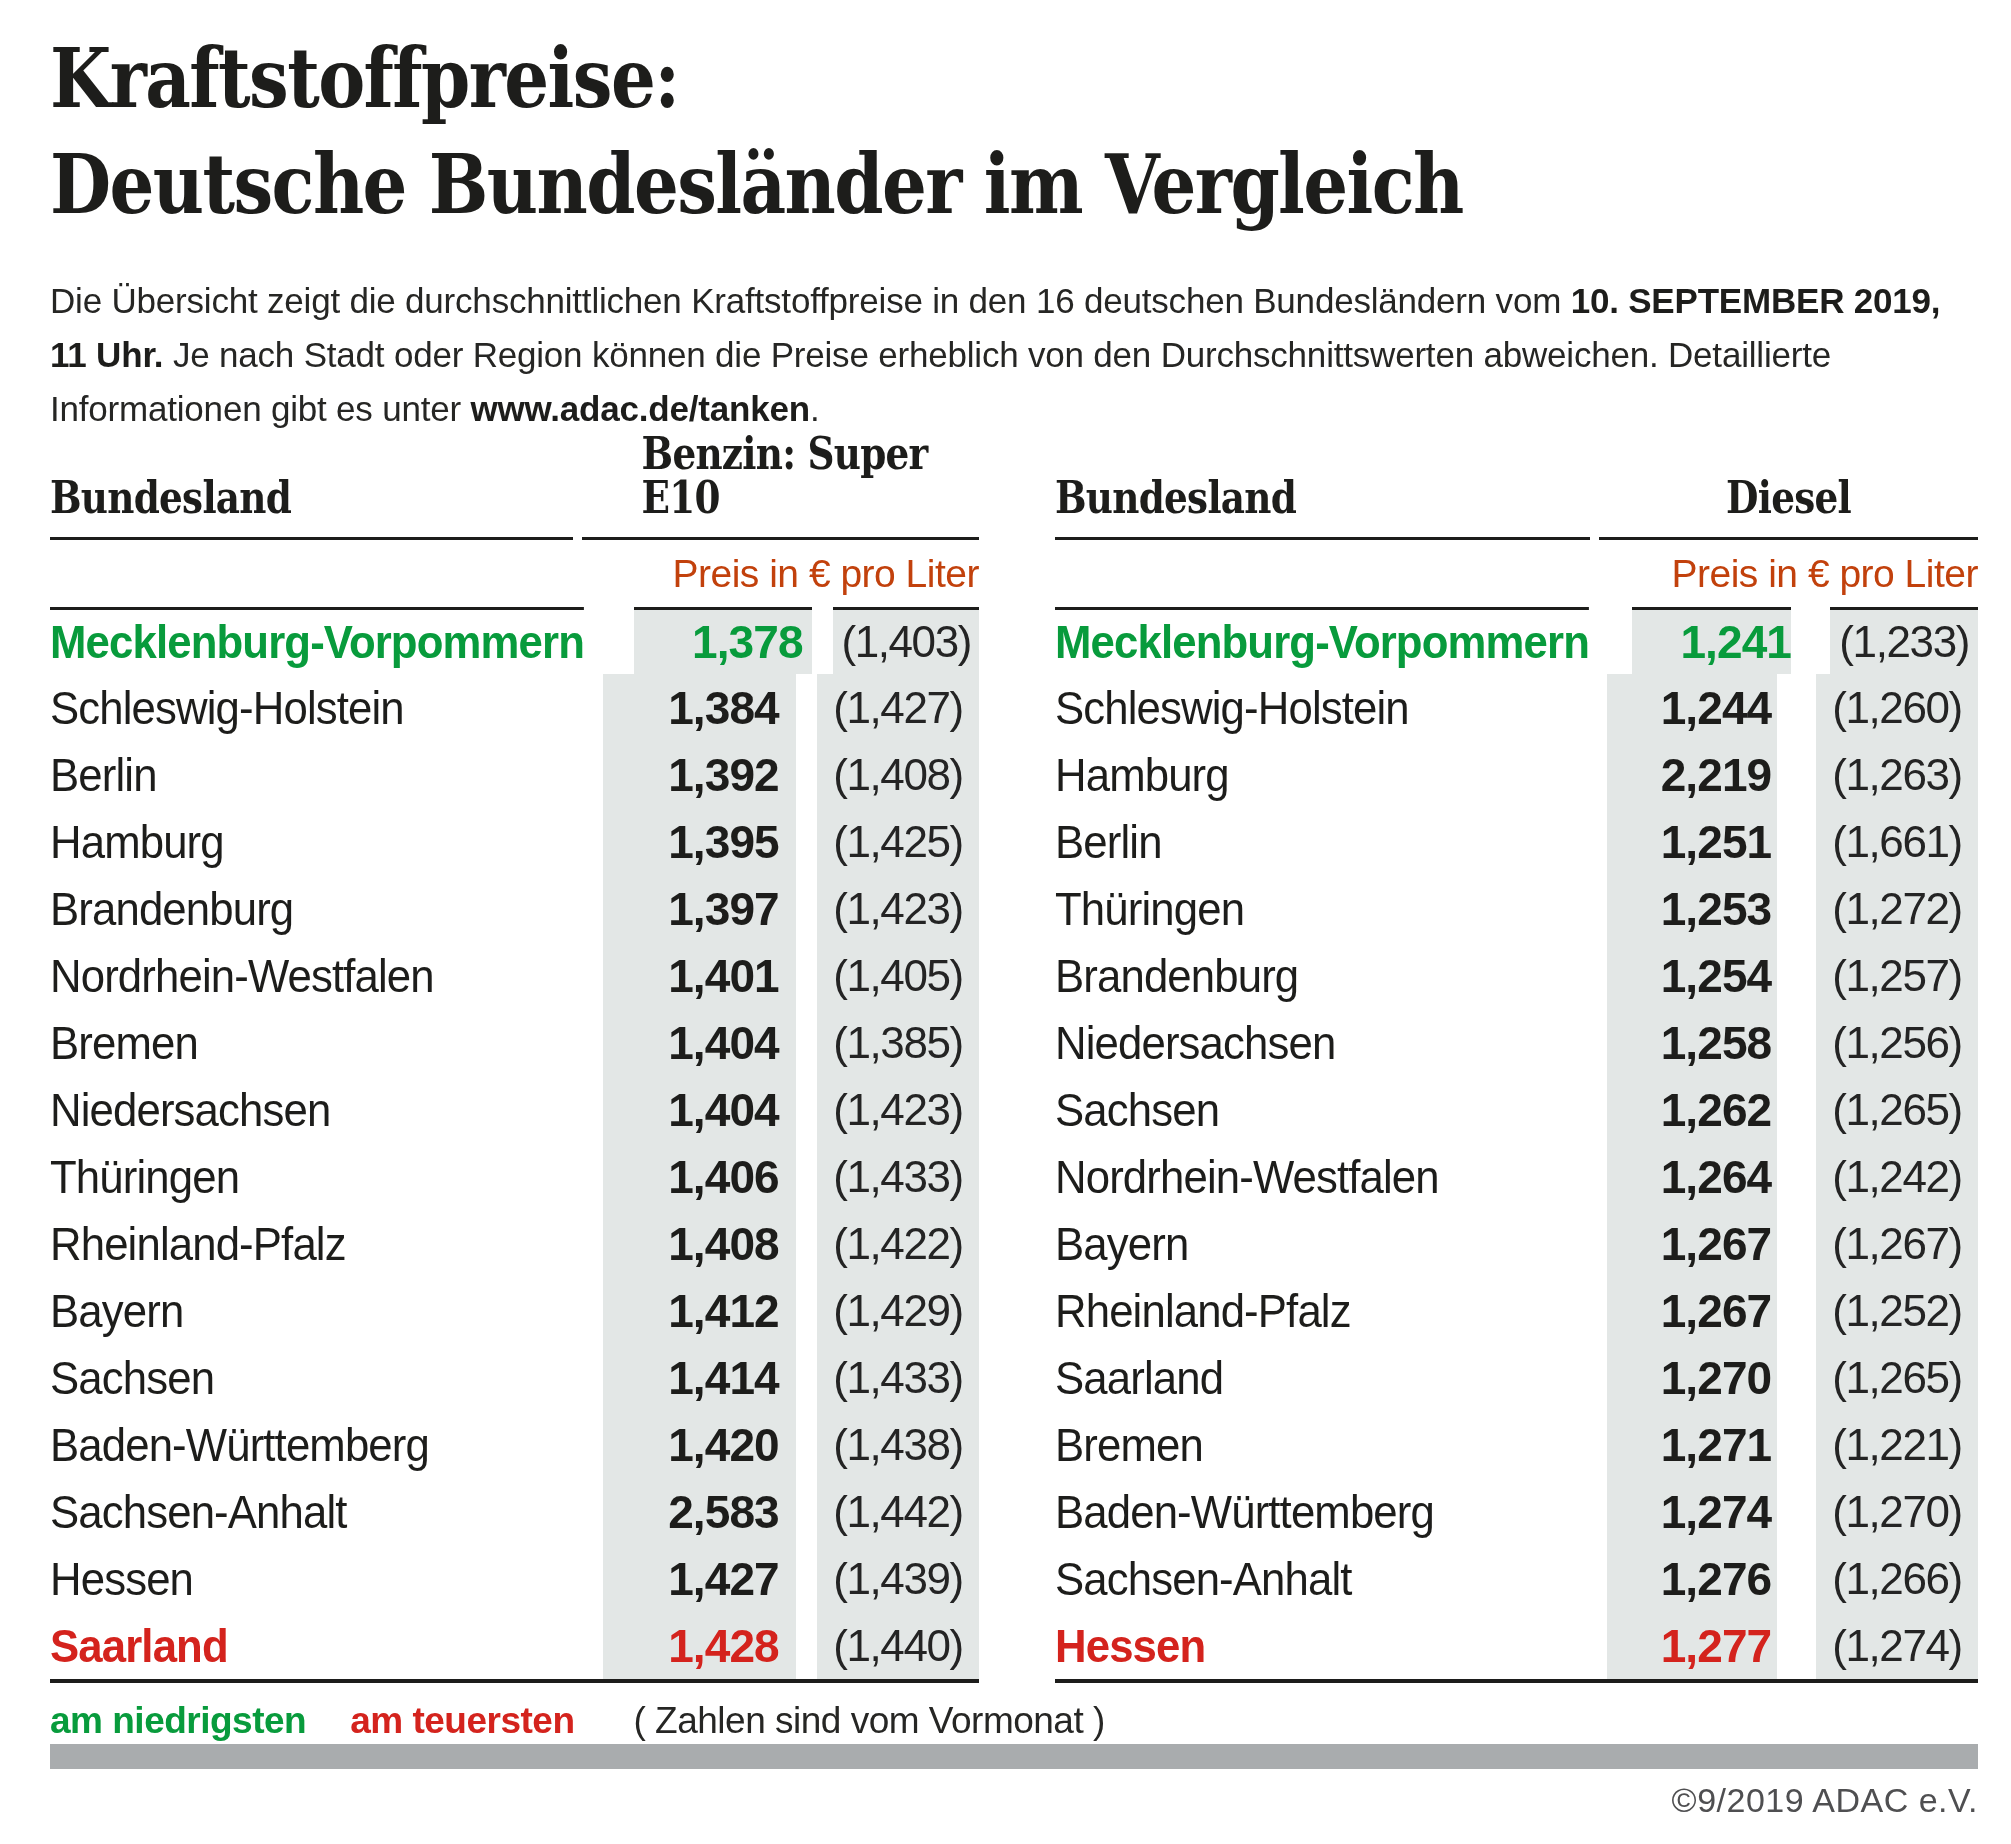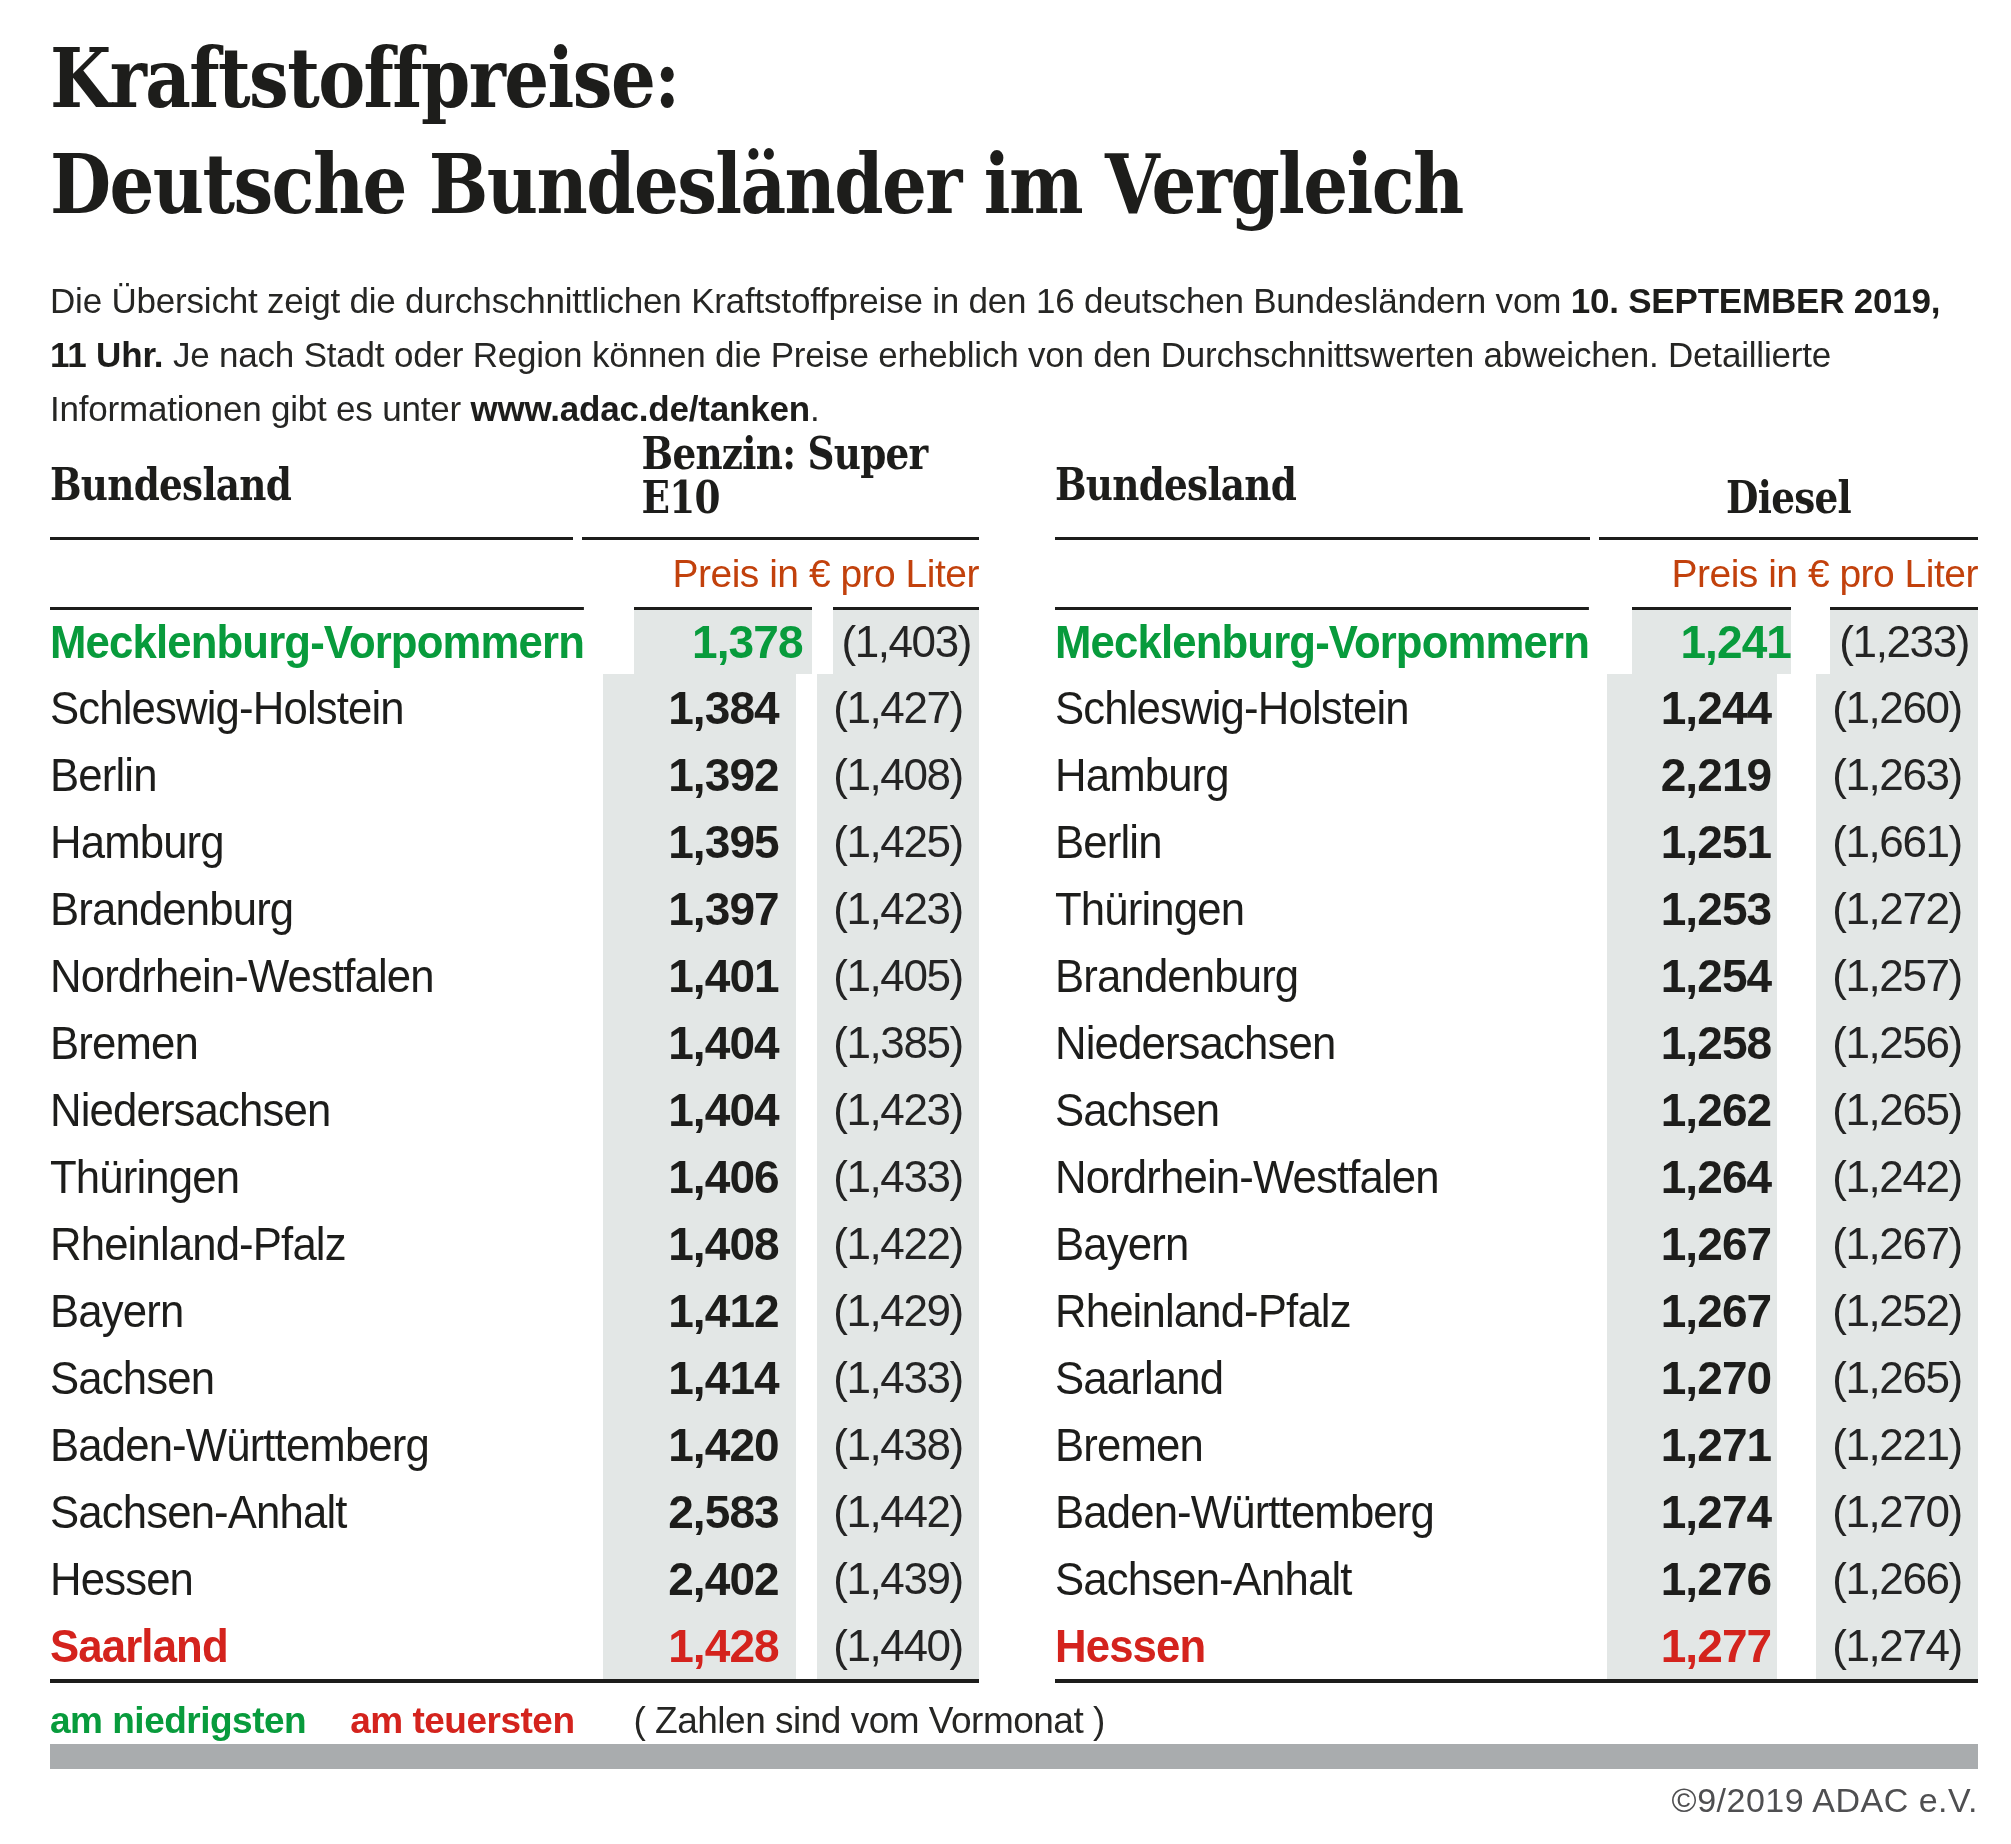--- a/index.html
+++ b/index.html
@@ -18,21 +18,21 @@
          font-size:35px;line-height:54px;letter-spacing:-0.2px;color:#262624;}
   .intro b{font-weight:700;color:#1d1d1b;}
 
   
   .tables{position:absolute;top:464px;left:50px;display:flex;gap:76px;}
   .price-table{display:flex;flex-direction:column;}
   .t0{width:929px;}
   .t1{width:923px;}
 
   .thead{display:flex;height:76px;}
-  .th-land-box{flex:1;border-bottom:3.8px solid #1d1d1b;display:flex;align-items:flex-end;padding-bottom:30px;}
+  .th-land-box{flex:1;border-bottom:3.8px solid #1d1d1b;display:flex;align-items:flex-end;padding-bottom:17px;}
   .th-price-box{border-bottom:3.8px solid #1d1d1b;display:flex;align-items:flex-end;padding-bottom:17px;margin-left:9.5px;}
   .t0 .th-price-box{width:397px;justify-content:flex-end;}
   .t1 .th-price-box{width:379px;justify-content:center;}
   .th{font-family:"DejaVu Serif",serif;font-weight:700;font-size:44px;line-height:1;letter-spacing:-0.9px;
       transform:scaleX(0.85);}
   .th-land-box .th{transform-origin:left bottom;}
   .t0 .th-price-box .th{transform-origin:right bottom;}
   .t1 .th-price-box .th{transform-origin:center bottom;}
 
   .subhead{height:67px;display:flex;align-items:center;justify-content:flex-end;
@@ -153,21 +153,21 @@
             <span class="val">1,420</span>
             <span class="prev">(1,438)</span>
           </div>
           <div class="row">
             <span class="land">Sachsen-Anhalt</span>
             <span class="val">2,583</span>
             <span class="prev">(1,442)</span>
           </div>
           <div class="row">
             <span class="land">Hessen</span>
-            <span class="val">2,402</span>
+            <span class="val">1,427</span>
             <span class="prev">(1,439)</span>
           </div>
           <div class="row highest">
             <span class="land">Saarland</span>
             <span class="val">1,428</span>
             <span class="prev">(1,440)</span>
           </div>
         </div>
     </section>
 

